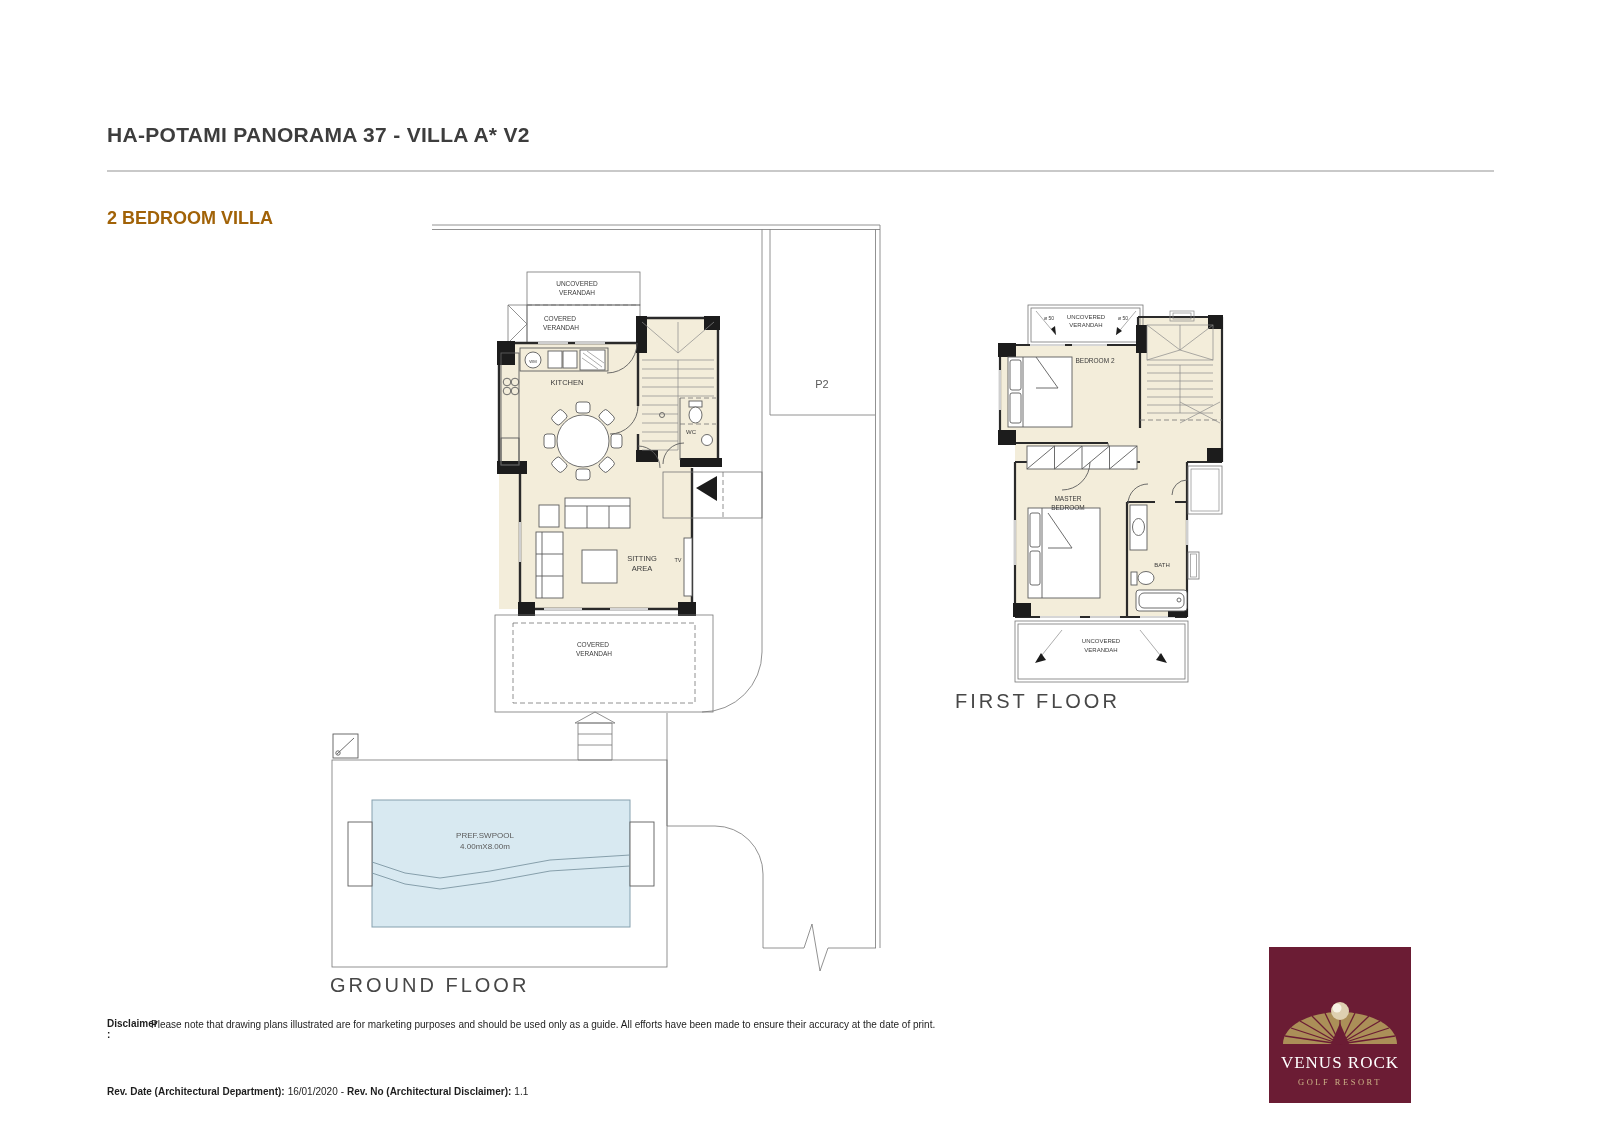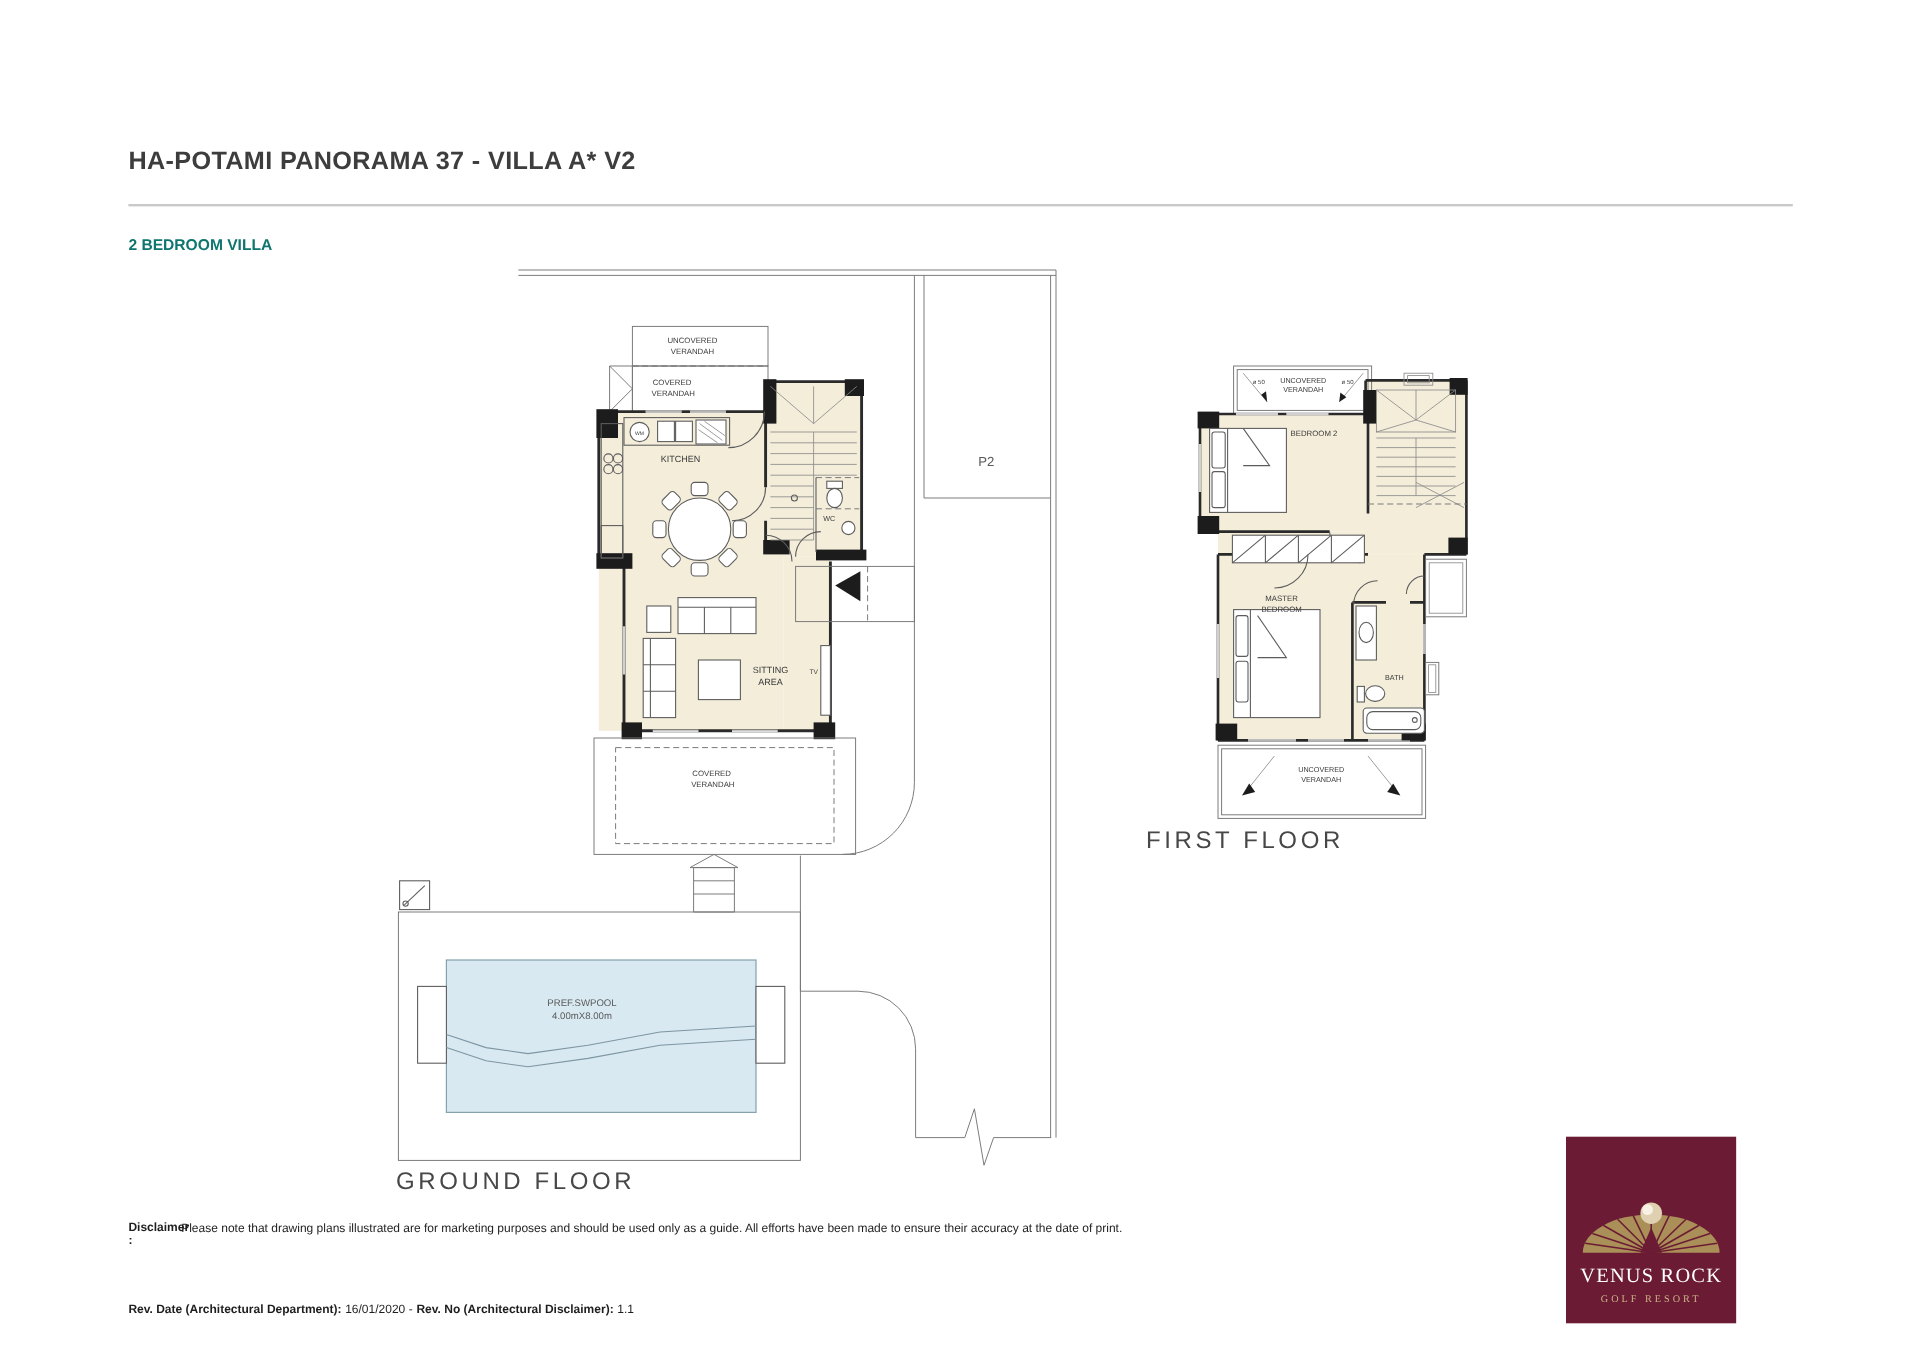--- a/index.html
+++ b/index.html
@@ -3,33 +3,33 @@
 <meta charset="utf-8">
 <style>
   html,body { margin:0; padding:0; }
   body {
     width:1600px; height:1132px; background:#ffffff; position:relative;
     font-family:"Liberation Sans", sans-serif; overflow:hidden;
   }
   .abs { position:absolute; }
   .title { left:107px; top:123px; font-size:21px; font-weight:bold; color:#3d3d3d; letter-spacing:0.3px;text-align:right; }
   .divider { left:107px; top:170px; width:1387px; height:2px; background:#c9c9c9; }
-  .subtitle { left:107px; top:196px; font-size:13px; font-weight:bold; color:#0f766e; }
+  .subtitle { left:107px; top:208px; font-size:18px; font-weight:bold; color:#a16207; }
   .caption { font-size:20px; letter-spacing:3px; color:#474747; text-align:left; }
   .cap-gf { left:330px; top:974px; width:310px; }
   .cap-ff { left:955px; top:690px; width:312px; }
   .gf { left:320px; top:210px; }
   .ff { left:950px; top:280px; }
   .disclaimer { left:107px; top:1018px; font-size:10px; color:#1e1e1e; display:flex; }
   .disclaimer .dlabel { font-weight:bold; width:44px; flex:none; }
   .dline { white-space:nowrap; line-height:13px; display:block; }
   .b { font-weight:bold; }
   .rev { left:107px; top:1086px; font-size:10px; color:#1e1e1e; white-space:nowrap; }
   .rev span { margin-right:3px; }
-  .logo { left:1305px; top:947px; width:142px; height:156px; }
+  .logo { left:1269px; top:947px; width:142px; height:156px; }
 
   
   .w   { stroke:#2a2a2a; stroke-width:2.4; fill:none; }
   .w2  { stroke:#2a2a2a; stroke-width:2.2; fill:none; }
   .t   { stroke:#767676; stroke-width:0.8; fill:none; }
   .t2  { stroke:#8a8a8a; stroke-width:0.7; fill:none; }
   .fx  { stroke:#5c5c5c; stroke-width:0.9; fill:#ffffff; }
   .fxn { stroke:#5c5c5c; stroke-width:0.9; fill:none; }
   .blk { fill:#1c1c1c; }
   .cream { fill:#f3edda; }

